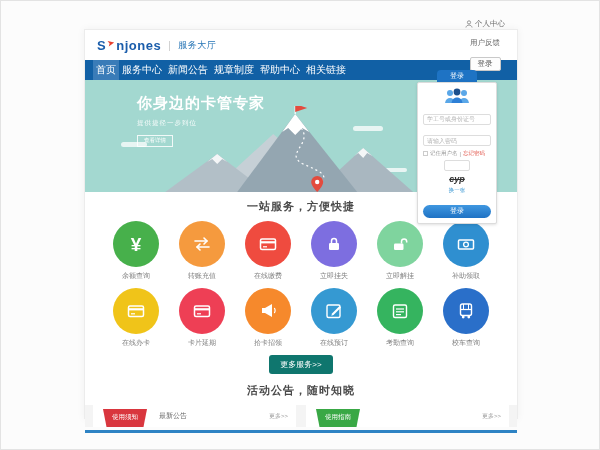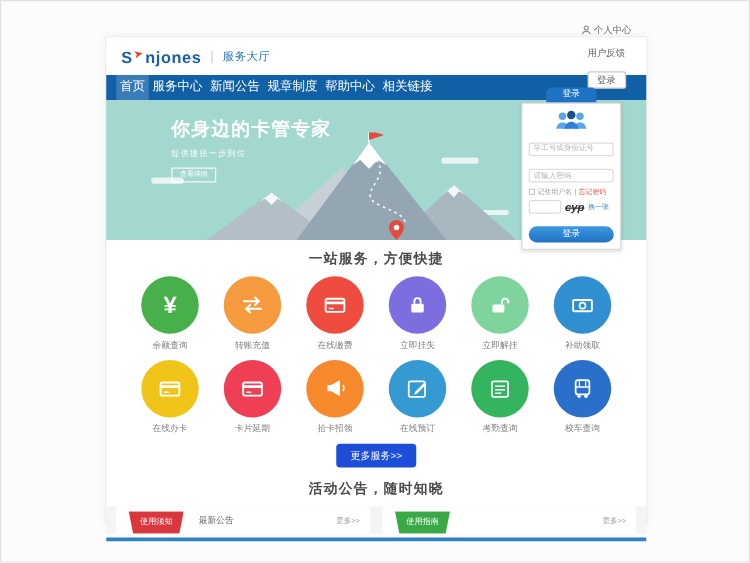--- a/index.html
+++ b/index.html
@@ -40,35 +40,35 @@
   .login-tab { width:40px; margin:0 auto; background:#1e73c4; color:#fff; font-size:7px; text-align:center;
                line-height:12px; height:12px; border-radius:4px 4px 0 0; cursor:pointer; }
   .login-card { background:#fff; border:1px solid #dcdcdc; border-radius:2px; padding:4px 5px 5px; box-shadow:0 1px 3px rgba(0,0,0,.12); }
   .users-ico { display:block; margin:1px auto 3px; }
   .login-card input { width:100%; height:11px; border:1px solid #ddd; border-radius:2px; font-size:6px; padding:0 3px;
                       color:#555; margin-bottom:4px; background:#fff; font-family:inherit; }
   .login-card input::placeholder { color:#b5b5b5; }
   .remember-row { display:flex; align-items:center; gap:2px; font-size:5.5px; color:#999; margin:0 0 3px; }
   .chk { width:5px; height:5px; border:1px solid #ccc; display:inline-block; background:#fff; cursor:pointer; }
   .forgot { color:#e2574c; cursor:pointer; }
-  .cap-row { display:flex; align-items:center; gap:3px; margin-bottom:5px; }
+  .cap-row { display:flex; align-items:center; gap:3px; margin-bottom:5px;flex-direction:column; }
   .cap-row input { width:26px; margin:0; }
   .cap-img { font-size:9px; font-style:italic; font-weight:bold; color:#333; text-decoration:line-through; cursor:pointer; }
   .cap-change { font-size:5.5px; color:#2a8fd0; cursor:pointer; }
   .login-btn { width:100%; height:13px; border:none; border-radius:7px; background:linear-gradient(#3f97e0,#1f72c4);
                color:#fff; font-size:7px; cursor:pointer; font-family:inherit; }
 
   
   .sec-title { text-align:center; font-size:11px; font-weight:bold; color:#4a4a4a; margin-top:7px; letter-spacing:1px; }
   .grid-row { display:flex; justify-content:space-between; padding:0 22px; margin-top:7px; }
   .svc { width:58px; display:flex; flex-direction:column; align-items:center; cursor:pointer; }
   .svc-circle { width:46px; height:46px; border-radius:50%; display:flex; align-items:center; justify-content:center; }
   .svc-circle .glyph { color:#fff; font-size:19px; font-weight:bold; line-height:1; }
   .svc-label { font-size:7px; color:#808080; margin-top:4px; }
-  .more-btn { display:block; margin:7px auto 0; background:#1d4ed8; color:#fff; border:none; border-radius:3px;
+  .more-btn { display:block; margin:7px auto 0; background:#0f766e; color:#fff; border:none; border-radius:3px;
               font-size:8px; padding:4px 11px; cursor:pointer; font-family:inherit; }
 
   
   .ann-title { text-align:center; font-size:11px; font-weight:bold; color:#4a4a4a; margin-top:9px; letter-spacing:1px; }
   .ann-strip { margin-top:7px; background:#f4f4f4; padding:0 8px; display:flex; gap:10px; height:22px; }
   .ann-panel { flex:1; background:#fff; display:flex; align-items:center; padding:0 8px 0 10px; position:relative; }
   .ribbon { color:#fff; font-size:6.5px; text-align:center; padding:4px 9px 5px; position:relative; top:2px;
             clip-path:polygon(0 0,100% 0,92% 100%,8% 100%); cursor:pointer; }
   .ribbon.red { background:#d9363e; }
   .ribbon.green { background:#39a845; }

